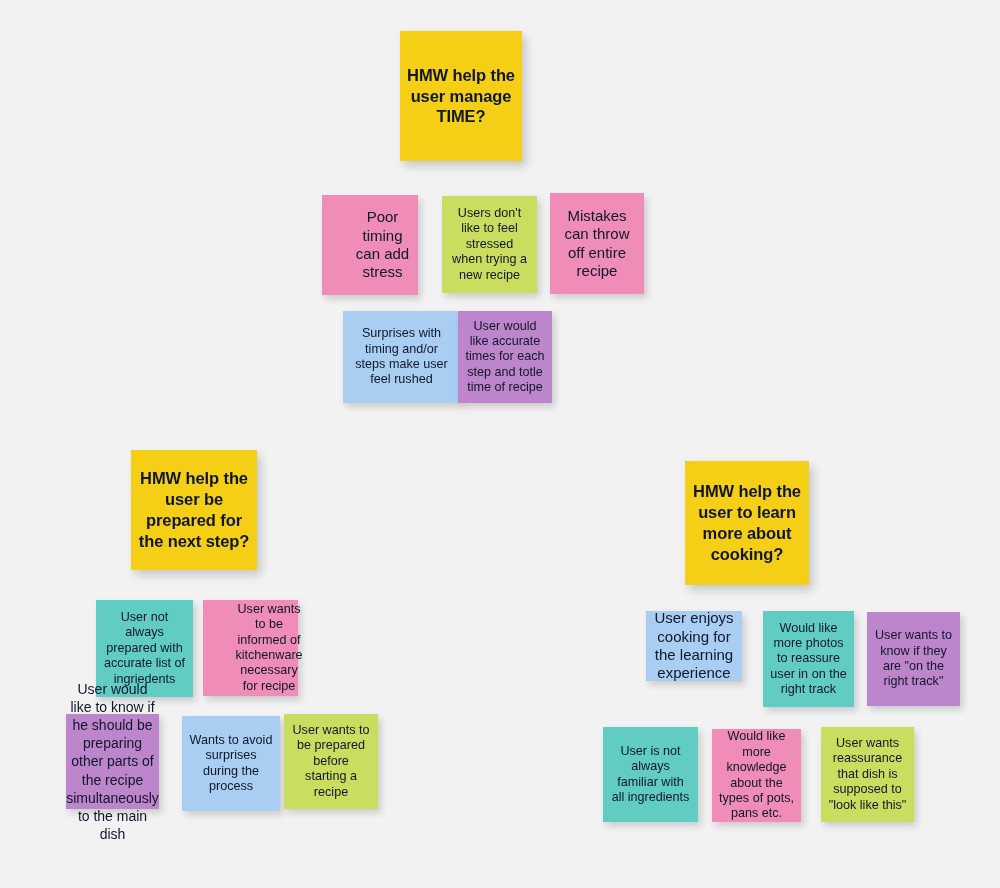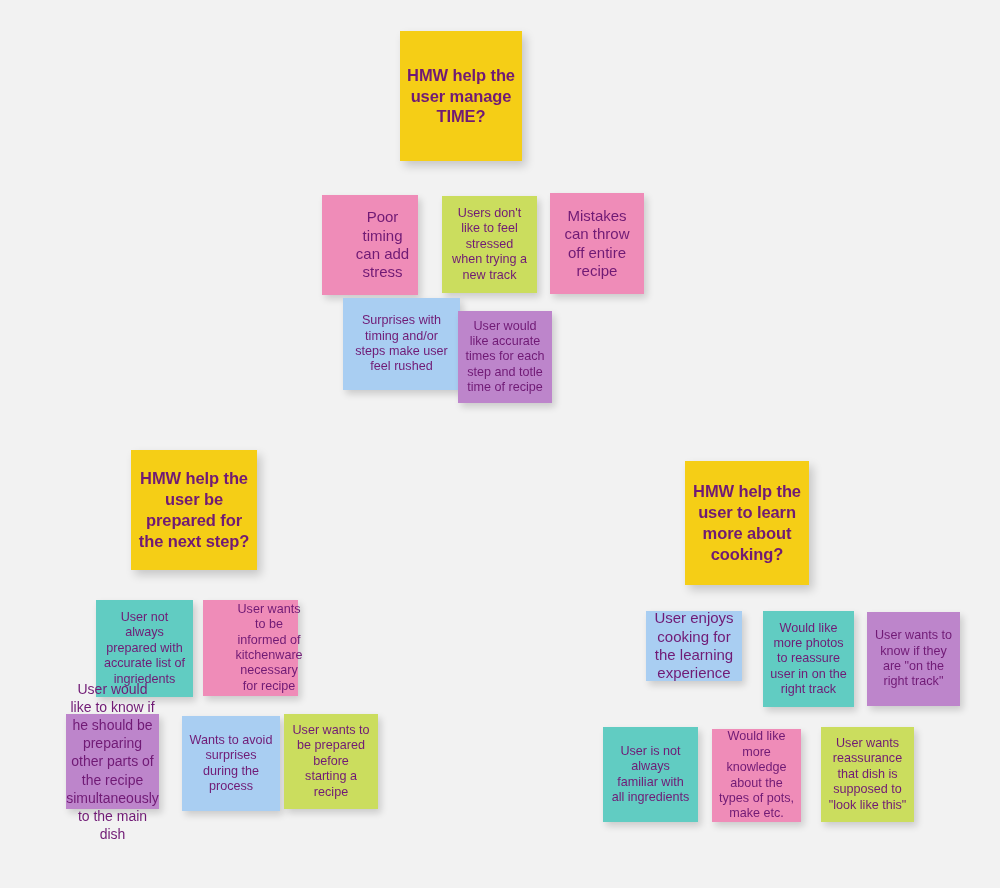--- a/index.html
+++ b/index.html
@@ -22,21 +22,21 @@
   }
 
   
   .note {
     position: absolute;
     box-sizing: border-box;
     display: flex;
     align-items: center;
     justify-content: center;
     text-align: center;
-    color: #701a75;
+    color: #0f172a;
     line-height: 1.22;
     padding: 6px 7px;
     box-shadow: 3px 4px 7px rgba(0,0,0,0.16);
     word-wrap: break-word;
     white-space: pre-line;
   }
 
   
   .note.hmw {
     font-weight: bold;
@@ -61,25 +61,25 @@
 </style>
 </head>
 <body>
 
 <div id="board">
 
   <div class="note hmw c-yellow" style="left:400px; top:31px; width:122px; height:130px;">HMW help the user manage TIME?</div>
 
   <div class="note lg c-pink" style="left:322px; top:195px; width:96px; height:100px;padding-left:32px;">Poor timing can add stress</div>
 
-  <div class="note md c-green" style="left:442px; top:196px; width:95px; height:97px;">Users don't like to feel stressed when trying a new track</div>
+  <div class="note md c-green" style="left:442px; top:196px; width:95px; height:97px;">Users don't like to feel stressed when trying a new recipe</div>
 
   <div class="note lg c-pink" style="left:550px; top:193px; width:94px; height:101px;">Mistakes can throw off entire recipe</div>
 
-  <div class="note md c-blue" style="left:343px; top:298px; width:117px; height:92px;">Surprises with timing and/or steps make user feel rushed</div>
+  <div class="note md c-blue" style="left:343px; top:311px; width:117px; height:92px;">Surprises with timing and/or steps make user feel rushed</div>
 
   <div class="note md c-purple" style="left:458px; top:311px; width:94px; height:92px;">User would like accurate times for each step and totle time of recipe</div>
 
   <div class="note hmw c-yellow" style="left:131px; top:450px; width:126px; height:120px;">HMW help the user be prepared for the next step?</div>
 
   <div class="note md c-teal" style="left:96px; top:600px; width:97px; height:97px;">User not always prepared with accurate list of ingriedents</div>
 
   <div class="note md c-pink" style="left:203px; top:600px; width:95px; height:96px;padding-left:44px;">User wants to be informed of kitchenware necessary for recipe</div>
 
   <div class="note sm c-purple" style="left:66px; top:714px; width:93px; height:95px;">User would like to know if he should be preparing other parts of the recipe simultaneously to the main dish</div>
@@ -91,17 +91,17 @@
   <div class="note hmw c-yellow" style="left:685px; top:461px; width:124px; height:124px;">HMW help the user to learn more about cooking?</div>
 
   <div class="note lg c-blue" style="left:598px; top:611px; width:96px; height:70px;margin-left:48px;">User enjoys cooking for the learning experience</div>
 
   <div class="note md c-teal" style="left:763px; top:611px; width:91px; height:96px;">Would like more photos to reassure user in on the right track</div>
 
   <div class="note md c-purple" style="left:867px; top:612px; width:93px; height:94px;">User wants to know if they are "on the right track"</div>
 
   <div class="note md c-teal" style="left:603px; top:727px; width:95px; height:95px;">User is not always familiar with all ingredients</div>
 
-  <div class="note md c-pink" style="left:712px; top:729px; width:89px; height:93px;">Would like more knowledge about the types of pots, make etc.</div>
+  <div class="note md c-pink" style="left:712px; top:729px; width:89px; height:93px;">Would like more knowledge about the types of pots, pans etc.</div>
 
   <div class="note md c-green" style="left:821px; top:727px; width:93px; height:95px;">User wants reassurance that dish is supposed to "look like this"</div>
 
 </div>
 
 </body></html>

